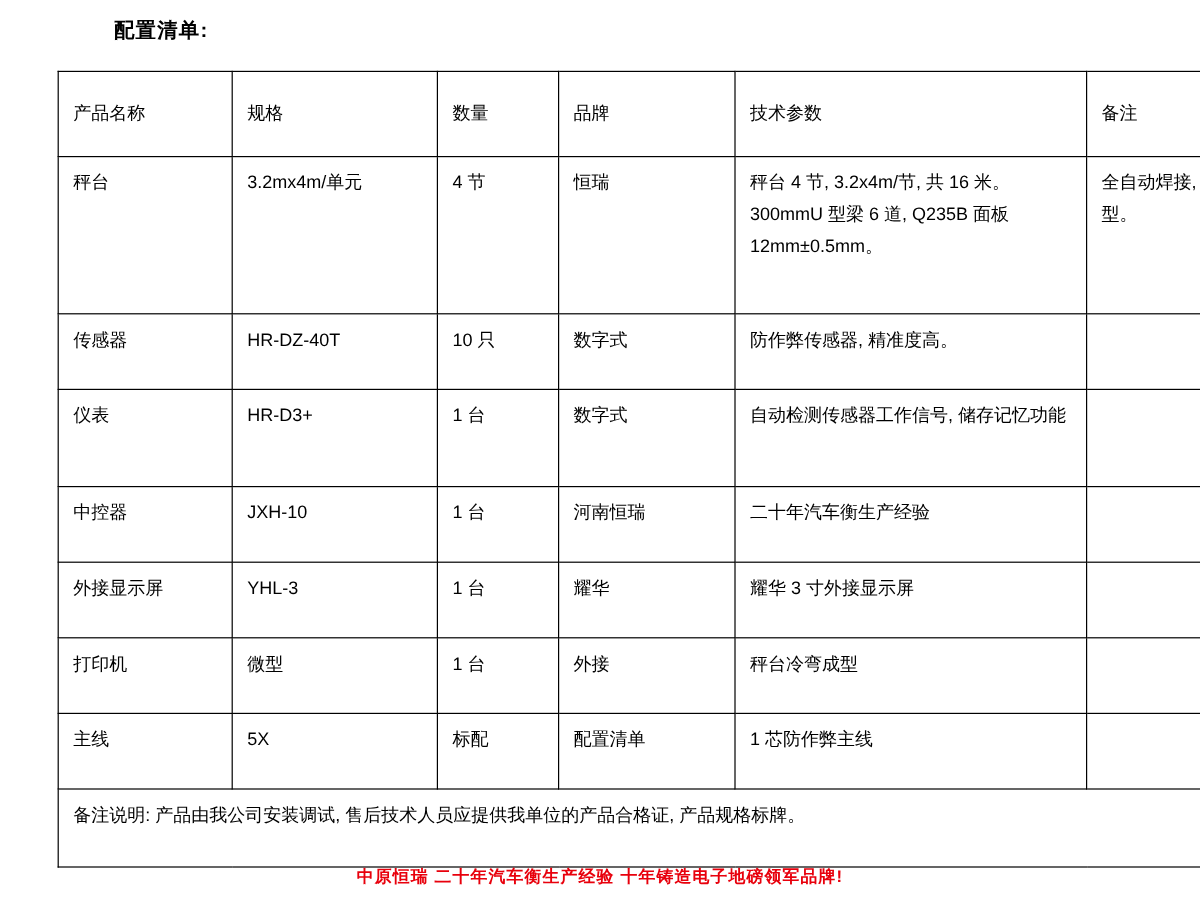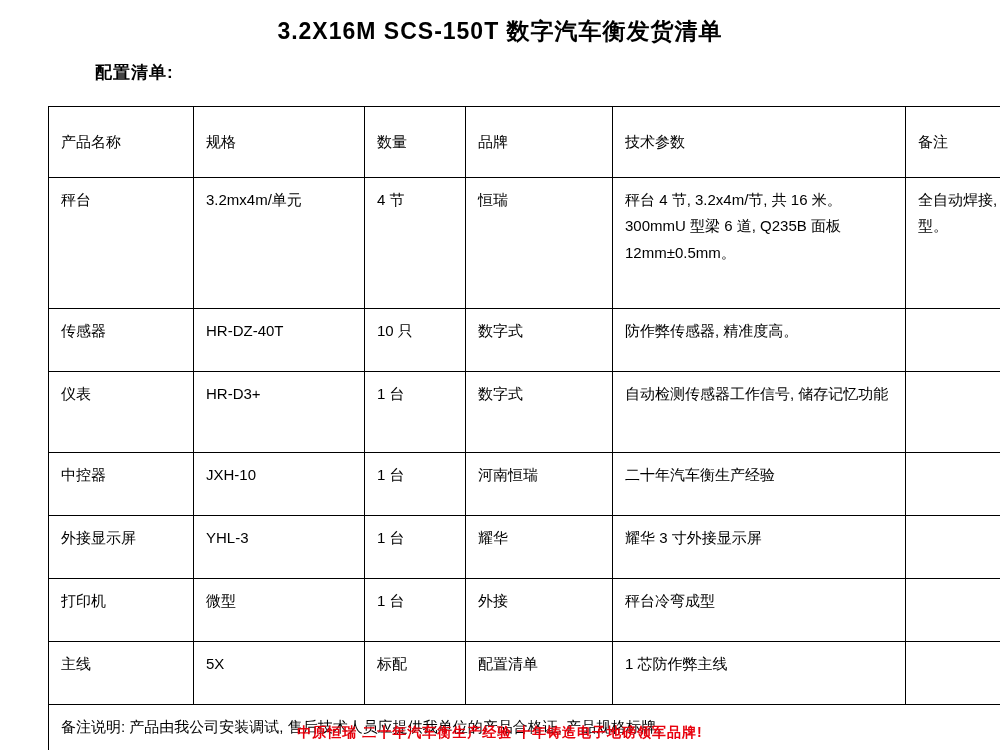--- a/index.html
+++ b/index.html
@@ -93,21 +93,20 @@
     font-size: 14px;
     font-weight: bold;
     letter-spacing: 1px;
   }
 </style>
 </head>
 <body>
 
 <div class="page">
 
-  <div class="doc-title">3.2X16M SCS-150T 数字汽车衡发货清单</div>
 
   <div class="subtitle">配置清单:</div>
 
   <div class="table-wrap">
     <table class="spec">
       <tbody>
         <tr class="head">
           <td class="col-name">产品名称</td>
           <td class="col-spec">规格</td>
           <td class="col-qty">数量</td>

